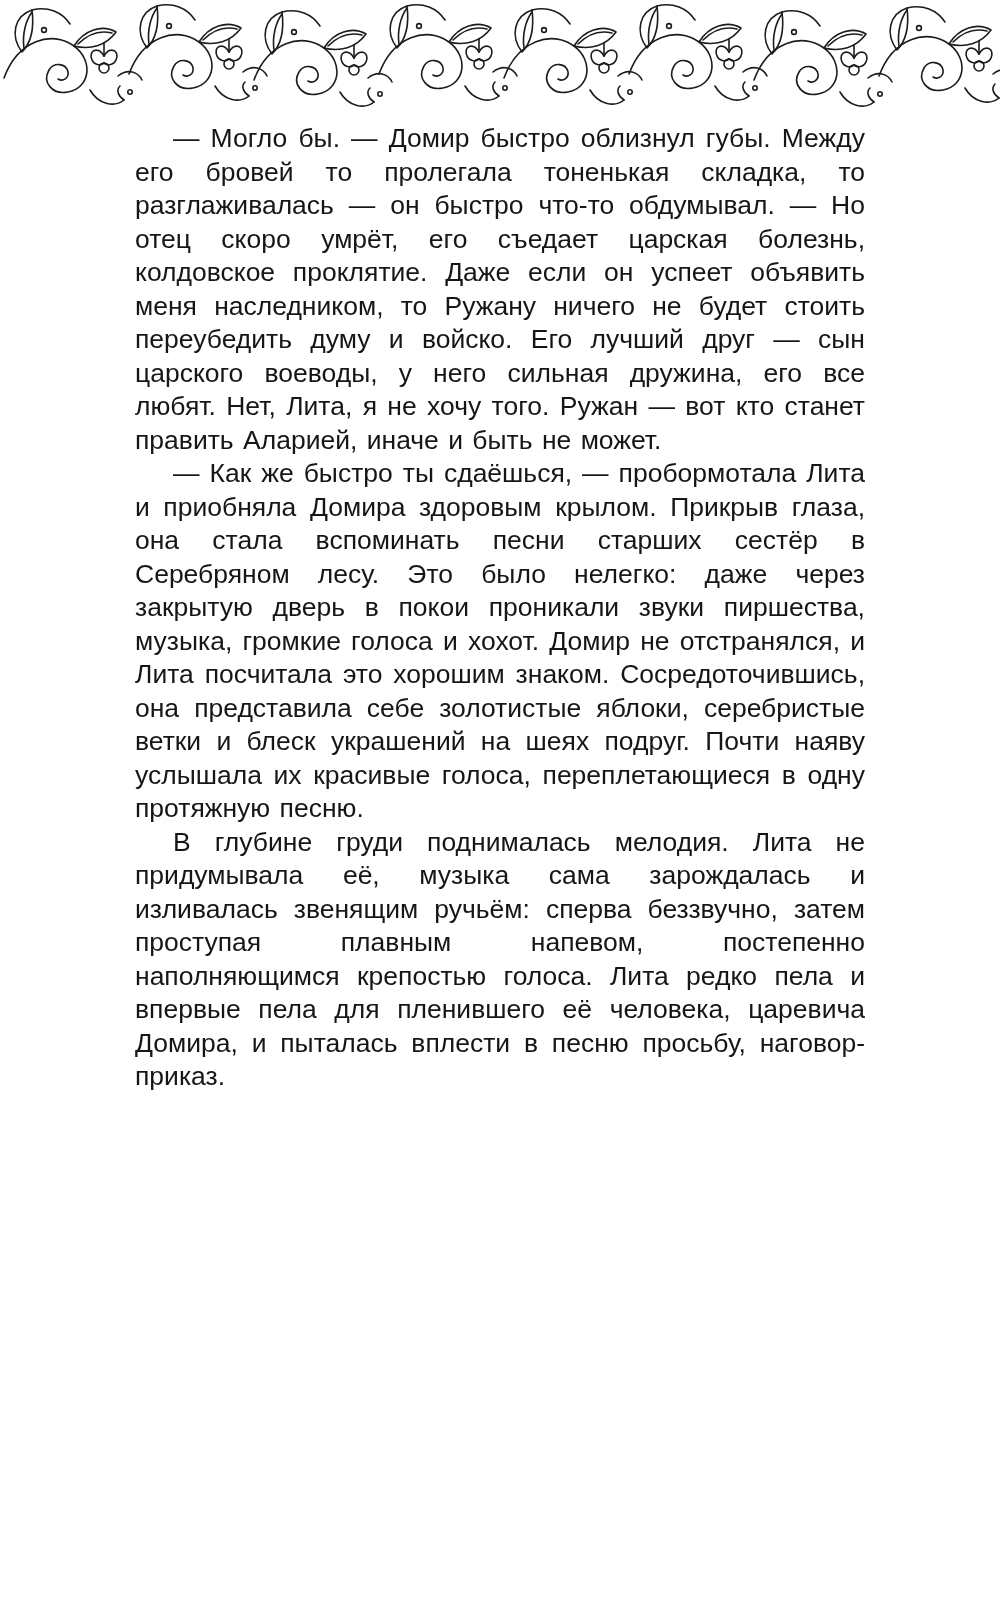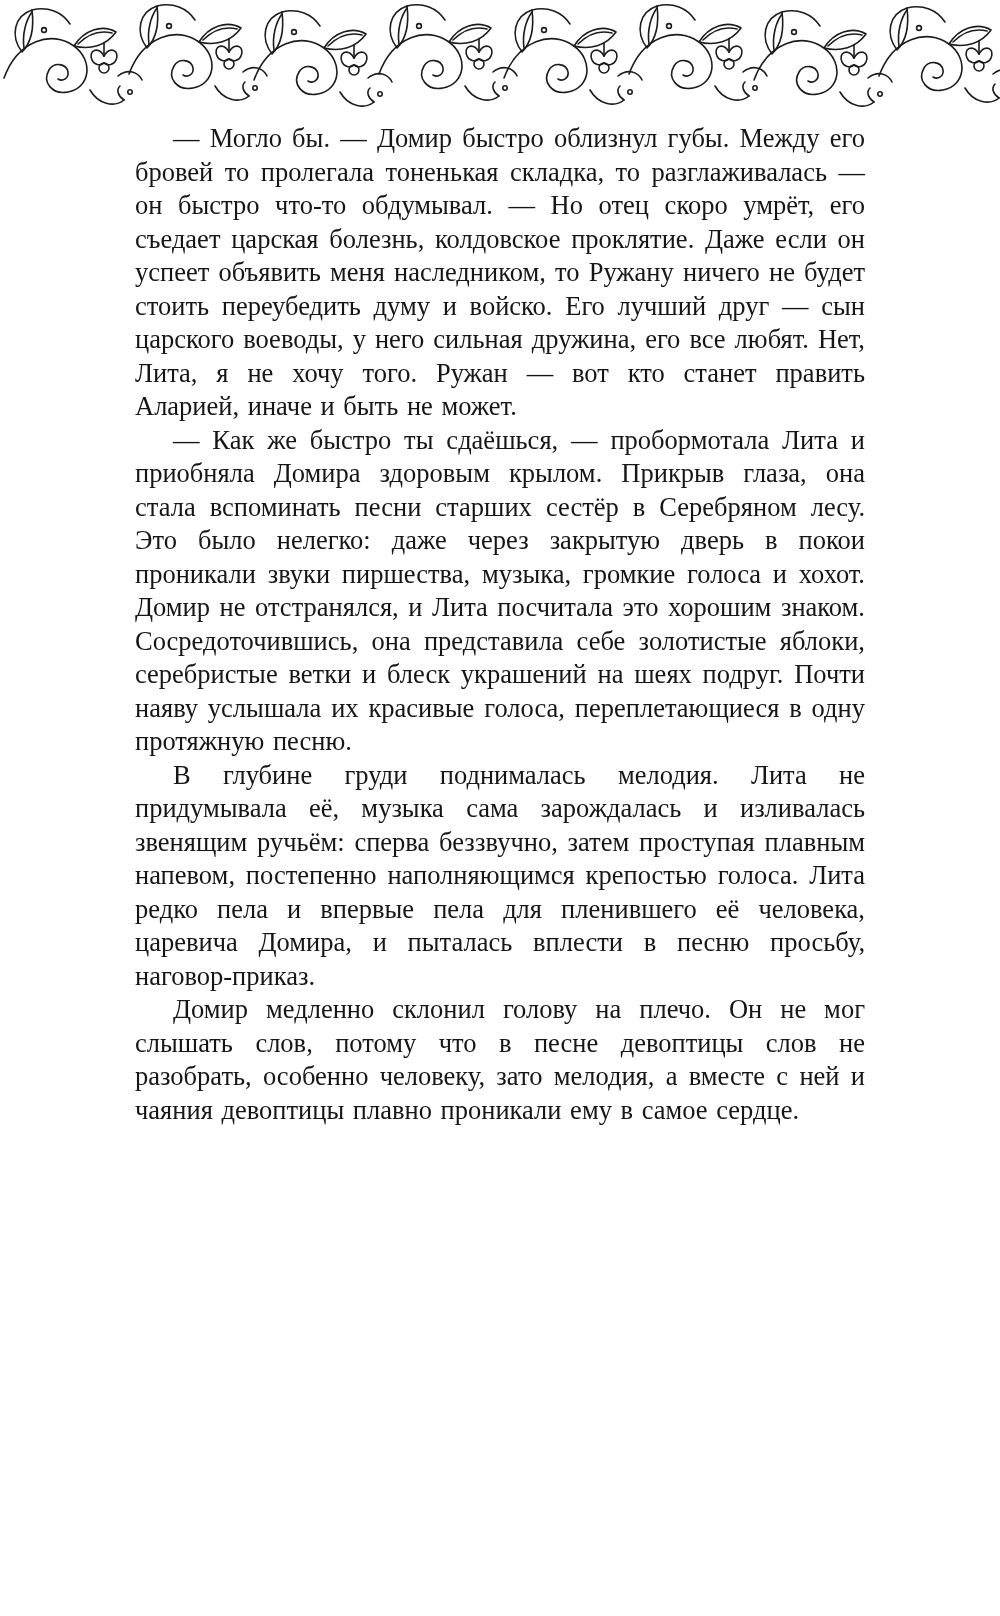--- a/index.html
+++ b/index.html
@@ -6,21 +6,21 @@
     margin: 0;
     padding: 0;
     background: #ffffff;
   }
   .page {
     position: relative;
     width: 1000px;
     height: 1616px;
     background: #ffffff;
     overflow: hidden;
-    font-family: Liberation Serif, serif;
+    font-family: Liberation Sans, sans-serif;
   }
   .ornament-band {
     position: absolute;
     top: 0;
     left: 0;
     width: 1000px;
     height: 114px;
   }
   .text-block {
     position: absolute;
@@ -83,16 +83,15 @@
       <use href="#vine-motif" x="625" y="2"></use>
       <use href="#vine-motif" x="750" y="8"></use>
       <use href="#vine-motif" x="875" y="4"></use>
     </svg>
   </div>
 
   <div class="text-block">
     <p>— Могло бы. — Домир быстро облизнул губы. Между его бровей то пролегала тоненькая складка, то разглаживалась — он быстро что-то обдумывал. — Но отец скоро умрёт, его съедает царская болезнь, колдовское проклятие. Даже если он успеет объявить меня наследником, то Ружану ничего не будет стоить переубедить думу и войско. Его лучший друг — сын царского воеводы, у него сильная дружина, его все любят. Нет, Лита, я не хочу того. Ружан — вот кто станет править Аларией, иначе и быть не может.</p>
     <p>— Как же быстро ты сдаёшься, — пробормотала Лита и приобняла Домира здоровым крылом. Прикрыв глаза, она стала вспоминать песни старших сестёр в Серебряном лесу. Это было нелегко: даже через закрытую дверь в покои проникали звуки пиршества, музыка, громкие голоса и хохот. Домир не отстранялся, и Лита посчитала это хорошим знаком. Сосредоточившись, она представила себе золотистые яблоки, серебристые ветки и блеск украшений на шеях подруг. Почти наяву услышала их красивые голоса, переплетающиеся в одну протяжную песню.</p>
     <p>В глубине груди поднималась мелодия. Лита не придумывала её, музыка сама зарождалась и изливалась звенящим ручьём: сперва беззвучно, затем проступая плавным напевом, постепенно наполняющимся крепостью голоса. Лита редко пела и впервые пела для пленившего её человека, царевича Домира, и пыталась вплести в песню просьбу, наговор-приказ.</p>
-    <p>Домир медленно склонил голову на плечо. Он не мог слышать слов, потому что в песне девоптицы слов не разобрать, особенно человеку, зато мелодия, а вместе с ней и чаяния девоптицы плавно проникали ему в самое сердце.</p>
   </div>
 
 </div>
 
 </body></html>

